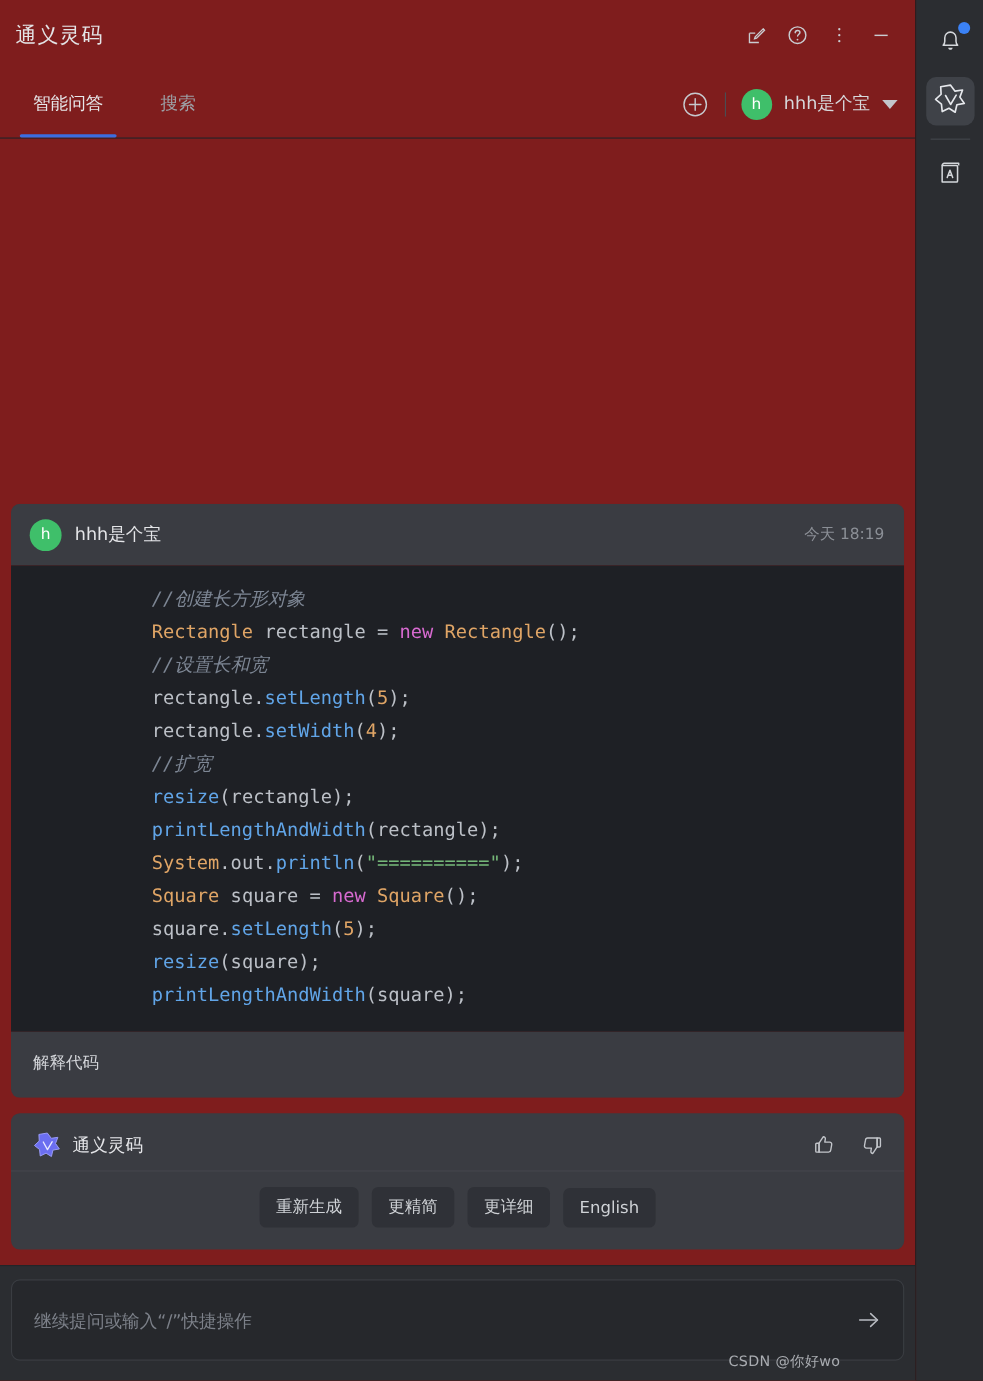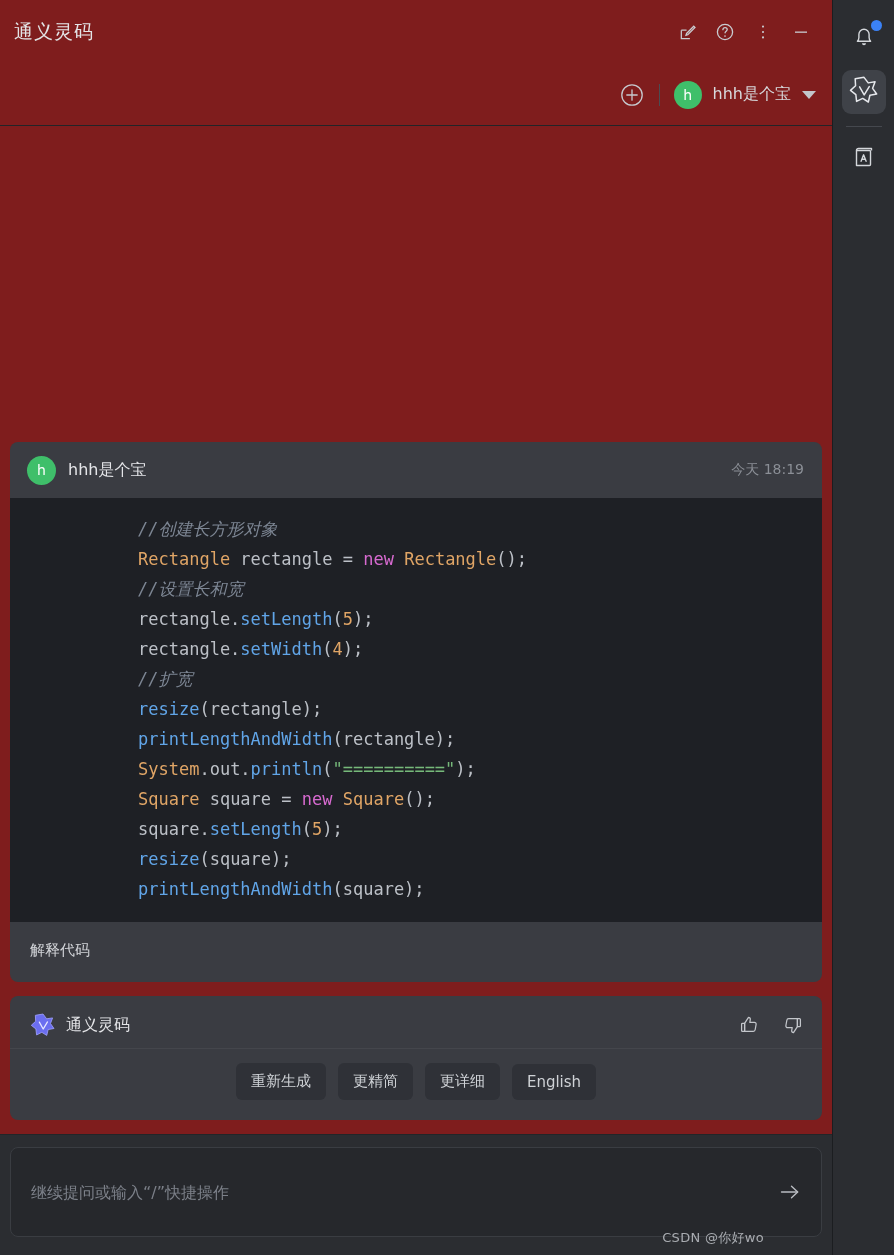--- a/index.html
+++ b/index.html
@@ -183,21 +183,21 @@
 
   
   .composer-area {
     flex: 0 0 auto;
     padding: 12px 10px 18px 10px;
     background: #2b2d31;
     border-top: 1px solid #232528;
     position: relative;
   }
   .composer {
-    height: 90px; background: #26282c;
+    height: 74px; background: #26282c;
     border: 1px solid #3a3d42; border-radius: 8px;
     display: flex; align-items: center;
     padding: 0 18px 0 20px;
   }
   .composer-input {
     flex: 1 1 auto; background: transparent; border: none; outline: none;
     color: #d5d7da; font-size: 16px;
     font-family: "DejaVu Sans", sans-serif;
   }
   .composer-input::placeholder { color: #7c8089; }
@@ -263,20 +263,24 @@
         </div>
         <div class="tb-btn">
           <svg width="20" height="20" viewBox="0 0 20 20">
             <rect x="4" y="9.5" width="12" height="1.3" fill="#c9ccd1"></rect>
           </svg>
         </div>
       </div>
     </div>
 
     <div class="tabbar">
+      <div class="tabs">
+        <div class="tab active">智能问答</div>
+        <div class="tab">搜索</div>
+      </div>
       <div class="tabbar-right">
         <div class="plus-btn">
           <svg width="26" height="26" viewBox="0 0 26 26" fill="none" stroke="#c6c9ce" stroke-width="1.3">
             <circle cx="13" cy="13" r="10.2"></circle>
             <path d="M13 7.8v10.4M7.8 13h10.4" stroke-linecap="round"></path>
           </svg>
         </div>
         <div class="vdivider"></div>
         <div class="user">
           <div class="avatar">h</div>

